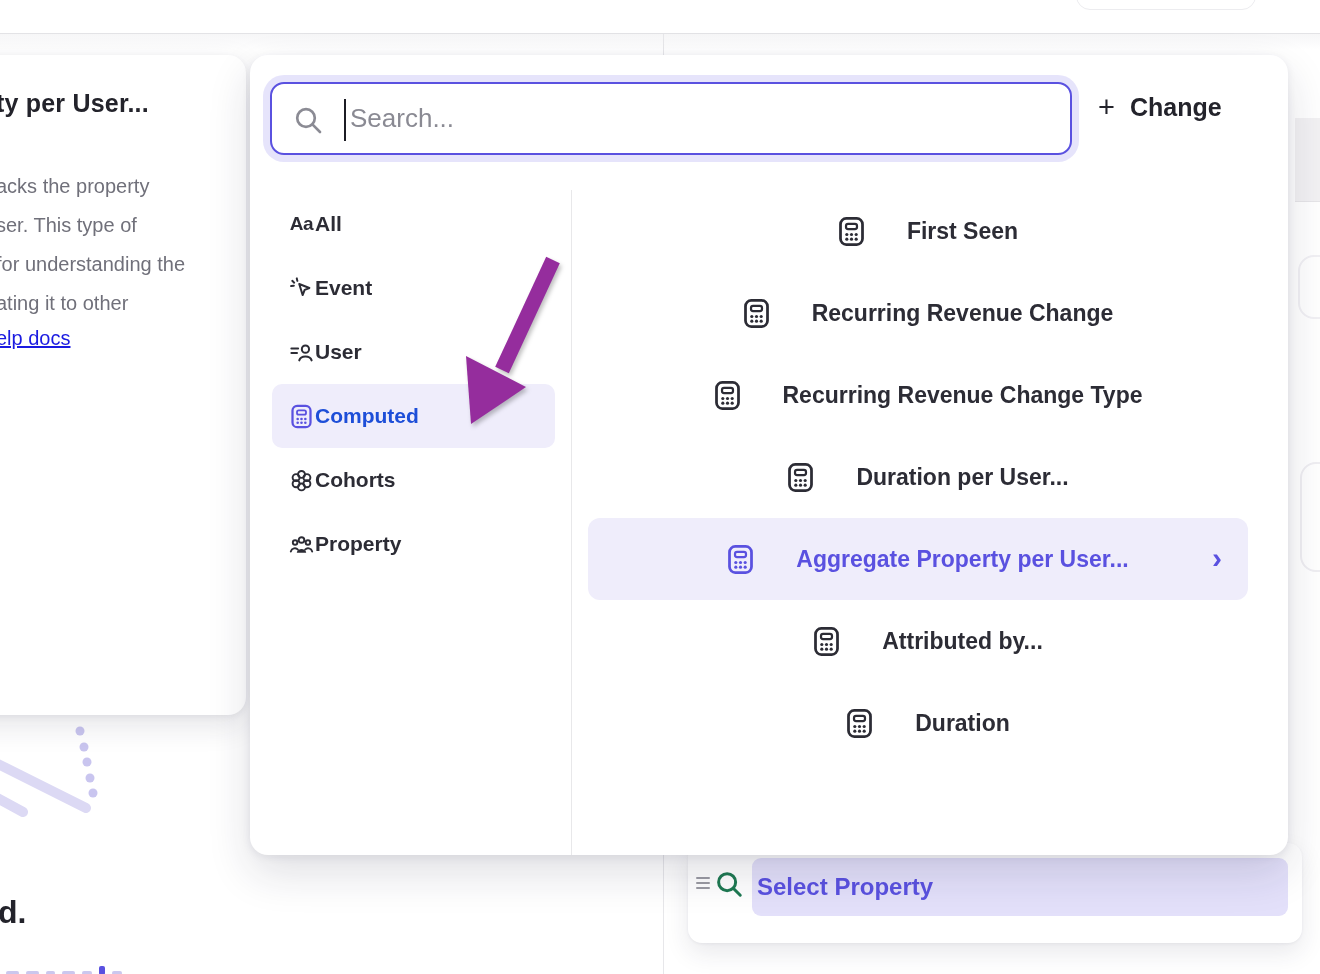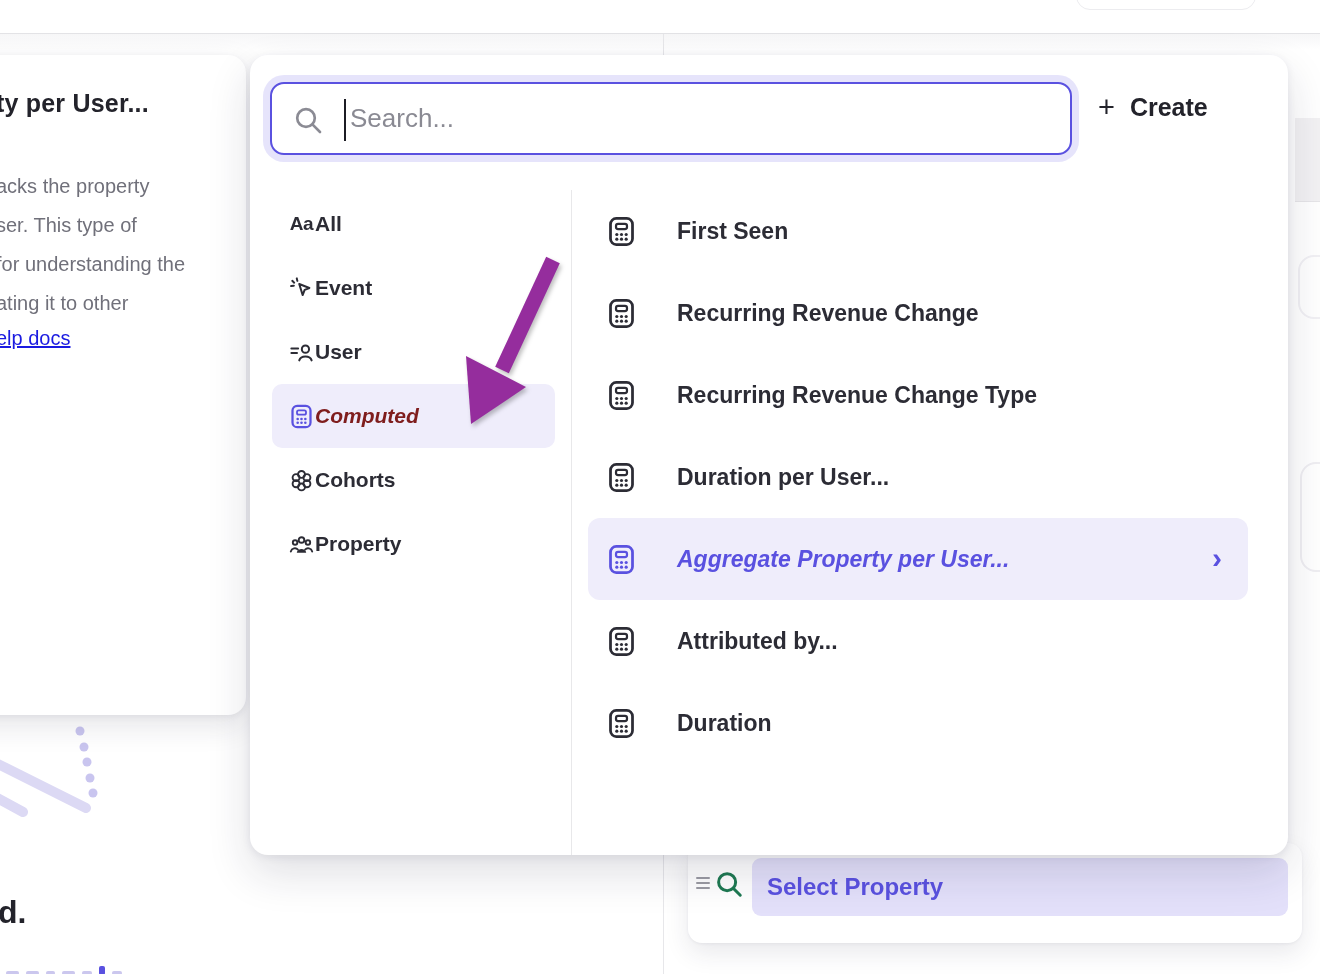--- a/index.html
+++ b/index.html
@@ -44,21 +44,21 @@
   
   .bottom-card { position:absolute; left:688px; top:843px; width:614px; height:100px;
                  background:#fff; border-radius:14px; z-index:5;
                  box-shadow:0 10px 24px rgba(40,40,70,.10), 0 1px 3px rgba(40,40,70,.06); }
   .drag-handle { position:absolute; left:8px; top:31px; width:16px; height:18px; cursor:grab; }
   .drag-handle i { display:block; width:14px; height:2px; background:#9b9ba3; border-radius:1px; margin:3px 0; }
   .green-search { position:absolute; left:26px; top:26px; }
   .select-pill { position:absolute; left:64px; top:15px; width:536px; height:58px;
                  background:#e3e0fa; border:none; border-radius:9px; cursor:pointer;
                  font-family:inherit; font-size:24px; font-weight:600; color:#5a51e0;
-                 text-align:left; padding-left:15px; }
+                 text-align:left; padding-left:5px; }
 
   
   .modal { position:absolute; left:250px; top:55px; width:1038px; height:800px; background:#fff;
            border-radius:18px; z-index:10;
            box-shadow:0 18px 44px rgba(30,30,60,.14), 0 2px 8px rgba(30,30,60,.08); }
   .search-wrap { position:absolute; left:20px; top:27px; width:802px; height:73px;
                  background:#fff; border:2px solid #5a51e0; border-radius:14px;
                  box-shadow:0 0 0 7px rgba(99,88,230,.16); }
   .search-wrap svg { position:absolute; left:20px; top:20px; }
   .caret { position:absolute; left:72px; top:15px; width:2px; height:42px; background:#1c1c24; }
@@ -70,32 +70,32 @@
                 background:none; border:none; cursor:pointer; font-family:inherit;
                 font-size:25px; font-weight:600; color:#23232b; }
   .create-plus { font-size:29px; font-weight:400; line-height:1; color:#23232b; }
 
   .sidebar { position:absolute; left:22px; top:137px; width:283px; }
   .cat-row { display:flex; align-items:center; height:64px; padding-left:16px;
              border-radius:10px; cursor:pointer; }
   .cat-row .cat-icon { width:27px; height:27px; display:flex; align-items:center; justify-content:center; }
   .cat-row .cat-label { font-size:21px; font-weight:600; color:#2c2c35; }
   .cat-row.selected { background:#efedfb; }
-  .cat-row.selected .cat-label { color:#7f1d1d;font-style:italic; }
+  .cat-row.selected .cat-label { color:#1d4ed8; }
   .aa-glyph { font-size:19px; font-weight:700; color:#2c2c35; letter-spacing:-.5px; }
 
   .inner-divider { position:absolute; left:321px; top:135px; width:1px; height:665px; background:#e8e8ea; }
 
   .plist { position:absolute; left:338px; top:135px; width:660px; }
   .prop-row { position:relative; display:flex; align-items:center; gap:39px; height:82px;
-              padding-left:17px; border-radius:12px; cursor:pointer; }
+              padding-left:17px; border-radius:12px; cursor:pointer;justify-content:center; }
   .prop-row .prop-icon { width:33px; height:33px; }
   .prop-row .prop-label { font-size:23px; font-weight:600; color:#2c2c35; }
   .prop-row.selected { background:#efedfb; }
-  .prop-row.selected .prop-label { color:#5a51e0;font-style:italic; }
+  .prop-row.selected .prop-label { color:#5a51e0; }
   .prop-chevron { position:absolute; right:26px; top:50%; transform:translateY(-54%);
                   font-size:30px; font-weight:700; color:#5a51e0; }
 
   
   .arrow-svg { position:absolute; left:440px; top:240px; z-index:30; pointer-events:none;
                filter:drop-shadow(2px 3px 2px rgba(0,0,0,.25)); }
 </style>
 </head>
 <body>
 
@@ -160,21 +160,21 @@
       <svg width="32" height="32" viewBox="0 0 24 24">
         <circle cx="10.5" cy="10.5" r="6.6" fill="none" stroke="#8b8b94" stroke-width="2"></circle>
         <line x1="15.5" y1="15.5" x2="21" y2="21" stroke="#8b8b94" stroke-width="2" stroke-linecap="round"></line>
       </svg>
       <input class="search-input" type="text" placeholder="Search..." style="">
       <span class="caret"></span>
     </div>
 
     <button class="create-btn">
       <span class="create-plus">+</span>
-      <span>Create</span>
+      <span>Change</span>
     </button>
 
     <div class="sidebar">
 
       <div class="cat-row">
         <span class="cat-icon">
           <span class="aa-glyph">Aa</span>
         </span>
         <span class="cat-label">All</span>
       </div>

